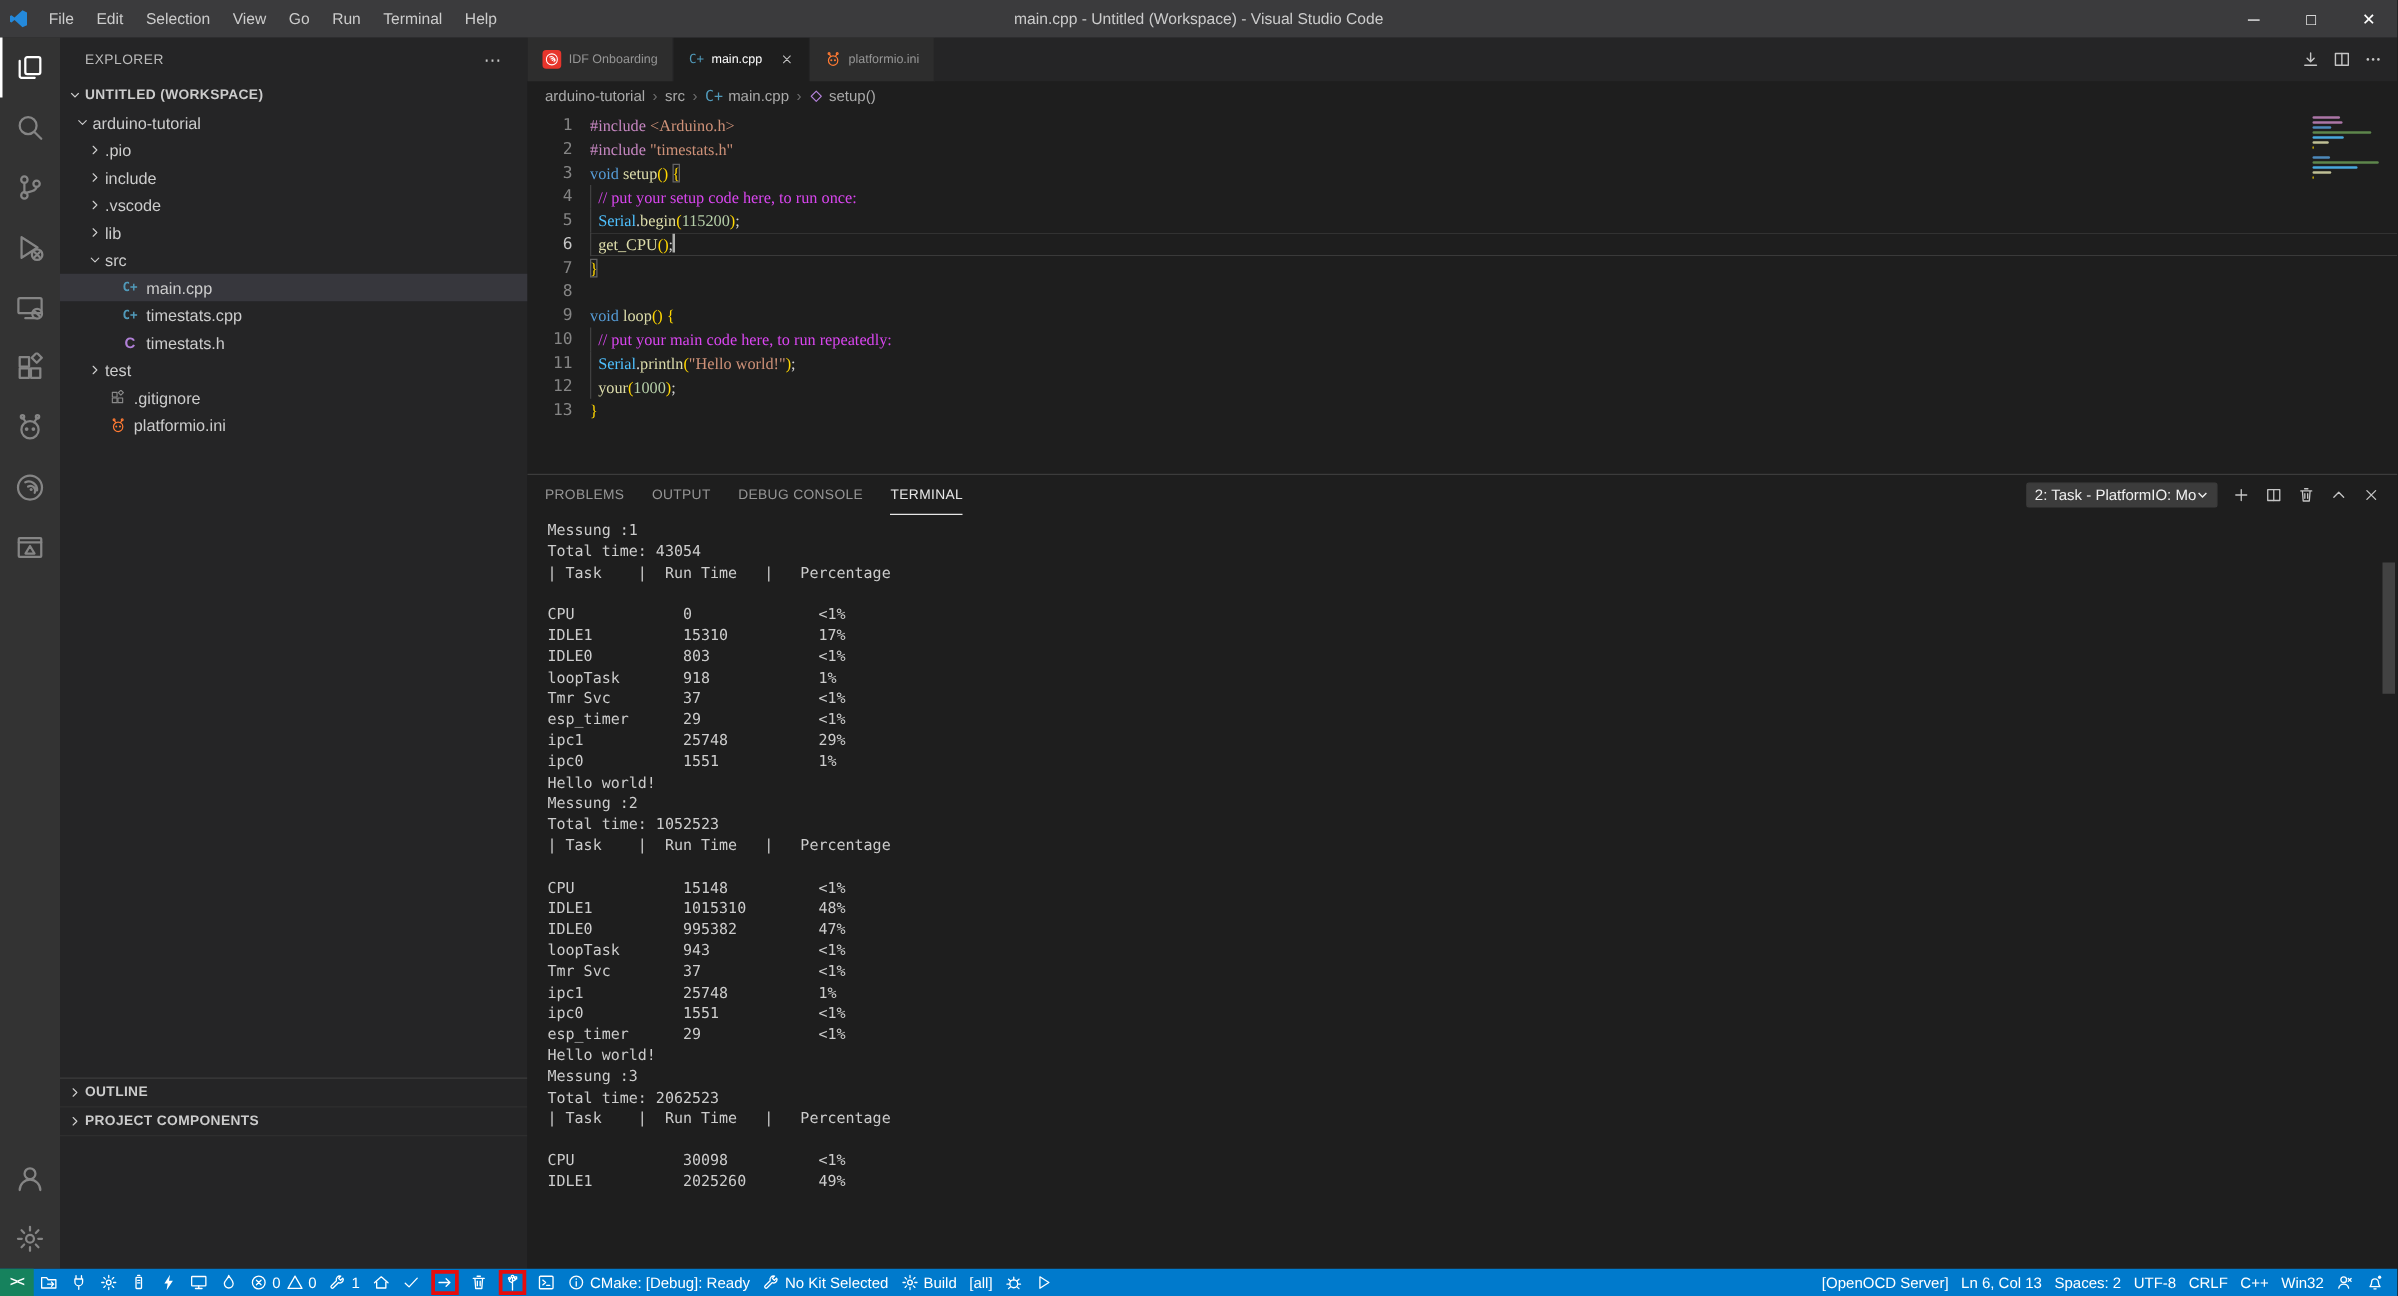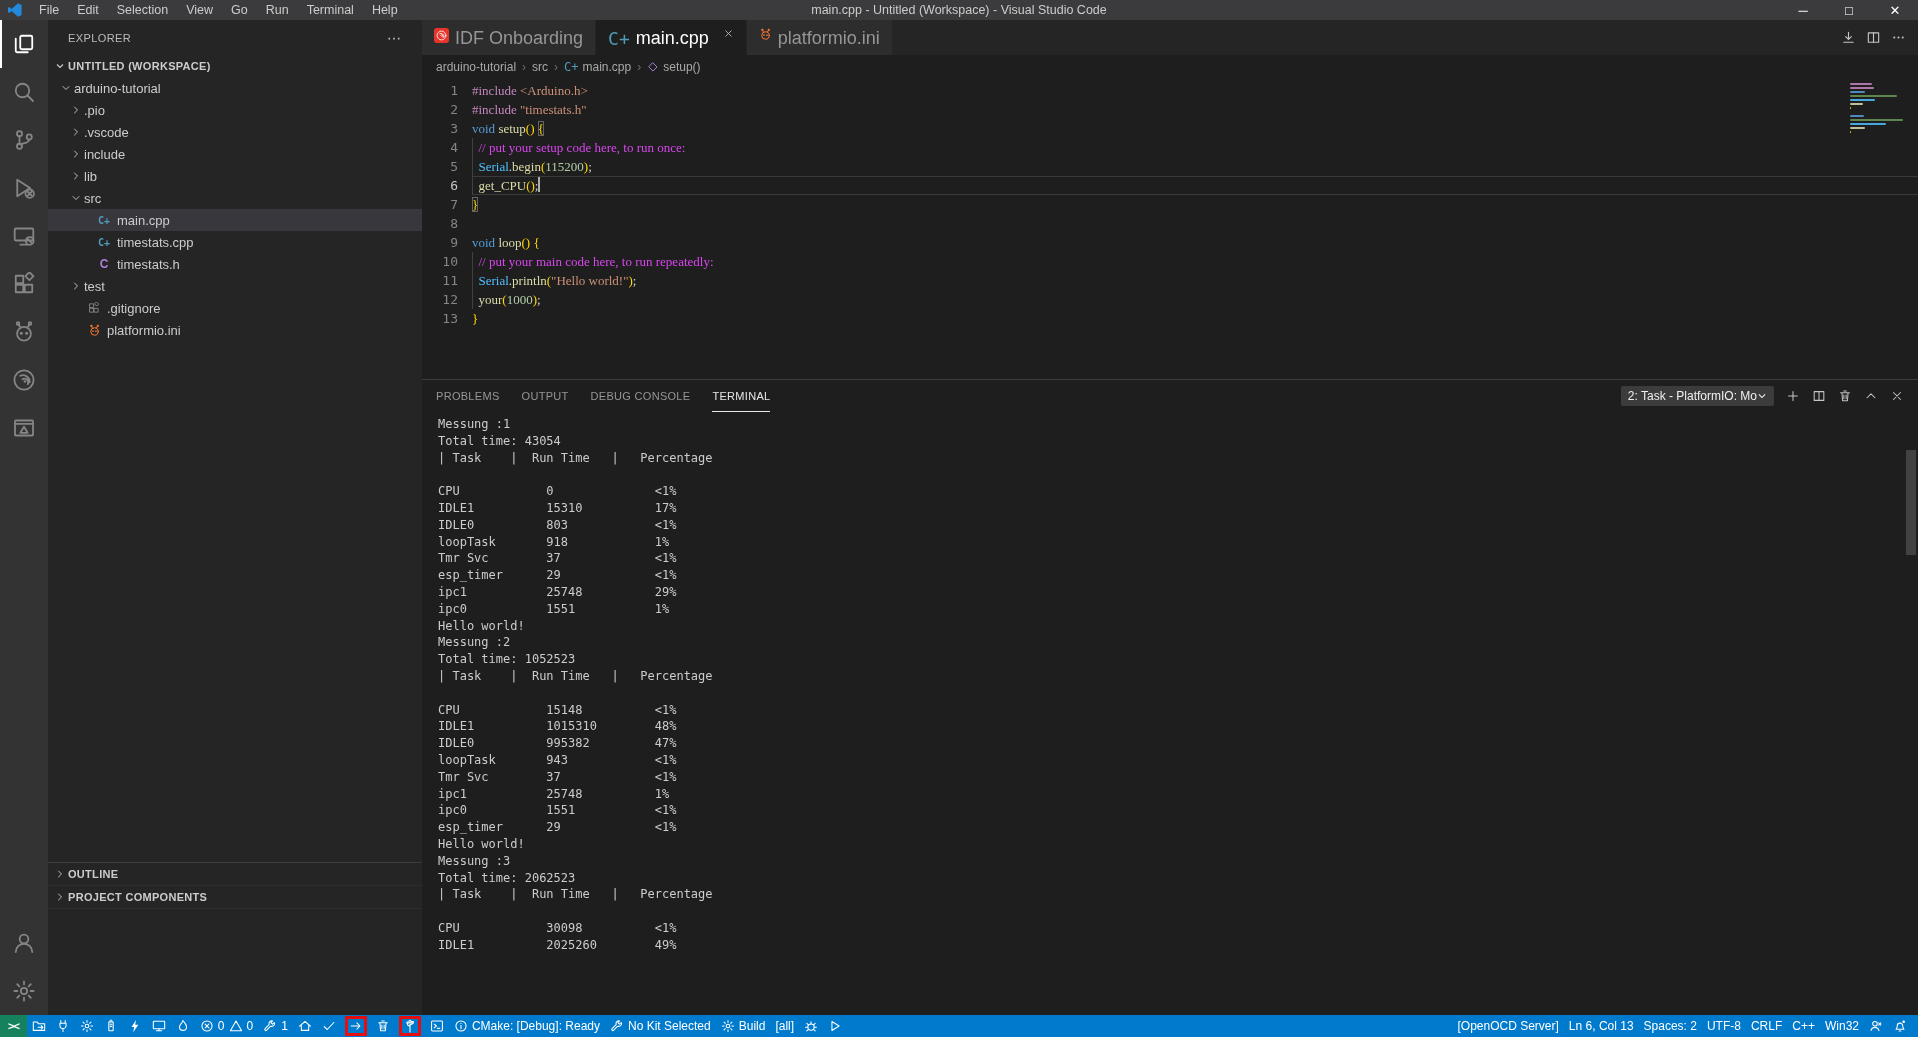--- a/index.html
+++ b/index.html
@@ -1,21 +1,21 @@
 <!DOCTYPE html>
 <html><head>
 <meta charset="utf-8">
 <style>
   * { margin:0; padding:0; box-sizing:border-box; }
   html,body { width:1918px; height:1037px; overflow:hidden; background:#1e1e1e;
               font-family:"Liberation Sans", sans-serif; }
   #window { width:1918px; height:1037px; display:flex; flex-direction:column; position:relative; }
 
   
-  .titlebar { height:20px; background:#3b3b3d; display:flex; align-items:center; color:#cccccc;
+  .titlebar { height:30px; background:#3b3b3d; display:flex; align-items:center; color:#cccccc;
               font-size:12.5px; position:relative; flex:none; }
   .vscode-logo { width:30px; display:flex; justify-content:center; align-items:center; }
   .menus { display:flex; }
   .menu-item { padding:0 9px; line-height:30px; cursor:default; }
   .win-title { position:absolute; left:0; right:0; text-align:center; pointer-events:none; color:#cccccc; }
   .win-controls { margin-left:auto; display:flex; z-index:2; }
   .win-btn { width:46px; height:30px; display:flex; align-items:center; justify-content:center;
              color:#ffffff; font-size:13px; }
 
   
@@ -39,21 +39,21 @@
   .tree-row .chev { width:16px; height:16px; display:flex; align-items:center; justify-content:center; color:#cccccc; flex:none; }
   .tree-row .ficon { width:16px; height:16px; margin-right:5px; display:flex; align-items:center; justify-content:center;
                      font-size:10px; font-weight:bold; flex:none; }
   .bottom-sections { border-top:1px solid #3c3c3c; }
   .bottom-sections .section-row { border-bottom:1px solid rgba(60,60,60,.4); height:23px; }
   .sidebar-endpad { height:106px; }
 
   
   .editorgroup { flex:1; display:flex; flex-direction:column; min-width:0; background:#1e1e1e; }
   .tabbar { height:35px; background:#252526; display:flex; flex:none; align-items:stretch; }
-  .tab { display:flex; align-items:flex-start; padding:8px 12px; font-size:18px; color:#969696;
+  .tab { display:flex; align-items:center; padding:8px 12px; font-size:10px; color:#969696;
          background:#2d2d2d; border-right:1px solid #252526; gap:6px; cursor:default; }
   .tab.active { background:#1e1e1e; color:#ffffff; }
   .tab .close { margin-left:8px; font-size:11px; color:#c5c5c5; }
   .tab-actions { margin-left:auto; display:flex; align-items:center; gap:10px; padding-right:12px; color:#c5c5c5; }
   .breadcrumb { height:24px; display:flex; align-items:center; font-size:12px; color:#a9a9a9;
                 padding-left:14px; gap:4px; flex:none; }
   .breadcrumb .sep { color:#6e6e6e; font-size:12px; padding:0 2px; }
   .breadcrumb .bc-item { display:flex; align-items:center; gap:4px; }
 
   .editor { flex:1; position:relative; overflow:hidden; font-family:"DejaVu Sans Mono", monospace;
@@ -235,29 +235,29 @@
               </svg>
             </span>
             <span>.pio</span>
           </div>
           <div class="tree-row" style="padding-left: 20px;">
             <span class="chev">
               <svg class="ic" width="12" height="12" viewBox="0 0 16 16" fill="none" stroke="currentColor" stroke-width="1.2" stroke-linecap="round" stroke-linejoin="round">
                 <path d="M6 4l4 4-4 4"></path>
               </svg>
             </span>
+            <span>include</span>
+          </div>
+          <div class="tree-row" style="padding-left: 20px;">
+            <span class="chev">
+              <svg class="ic" width="12" height="12" viewBox="0 0 16 16" fill="none" stroke="currentColor" stroke-width="1.2" stroke-linecap="round" stroke-linejoin="round">
+                <path d="M6 4l4 4-4 4"></path>
+              </svg>
+            </span>
             <span>.vscode</span>
-          </div>
-          <div class="tree-row" style="padding-left: 20px;">
-            <span class="chev">
-              <svg class="ic" width="12" height="12" viewBox="0 0 16 16" fill="none" stroke="currentColor" stroke-width="1.2" stroke-linecap="round" stroke-linejoin="round">
-                <path d="M6 4l4 4-4 4"></path>
-              </svg>
-            </span>
-            <span>include</span>
           </div>
           <div class="tree-row" style="padding-left: 20px;">
             <span class="chev">
               <svg class="ic" width="12" height="12" viewBox="0 0 16 16" fill="none" stroke="currentColor" stroke-width="1.2" stroke-linecap="round" stroke-linejoin="round">
                 <path d="M6 4l4 4-4 4"></path>
               </svg>
             </span>
             <span>lib</span>
           </div>
           <div class="tree-row" style="padding-left: 20px;">

